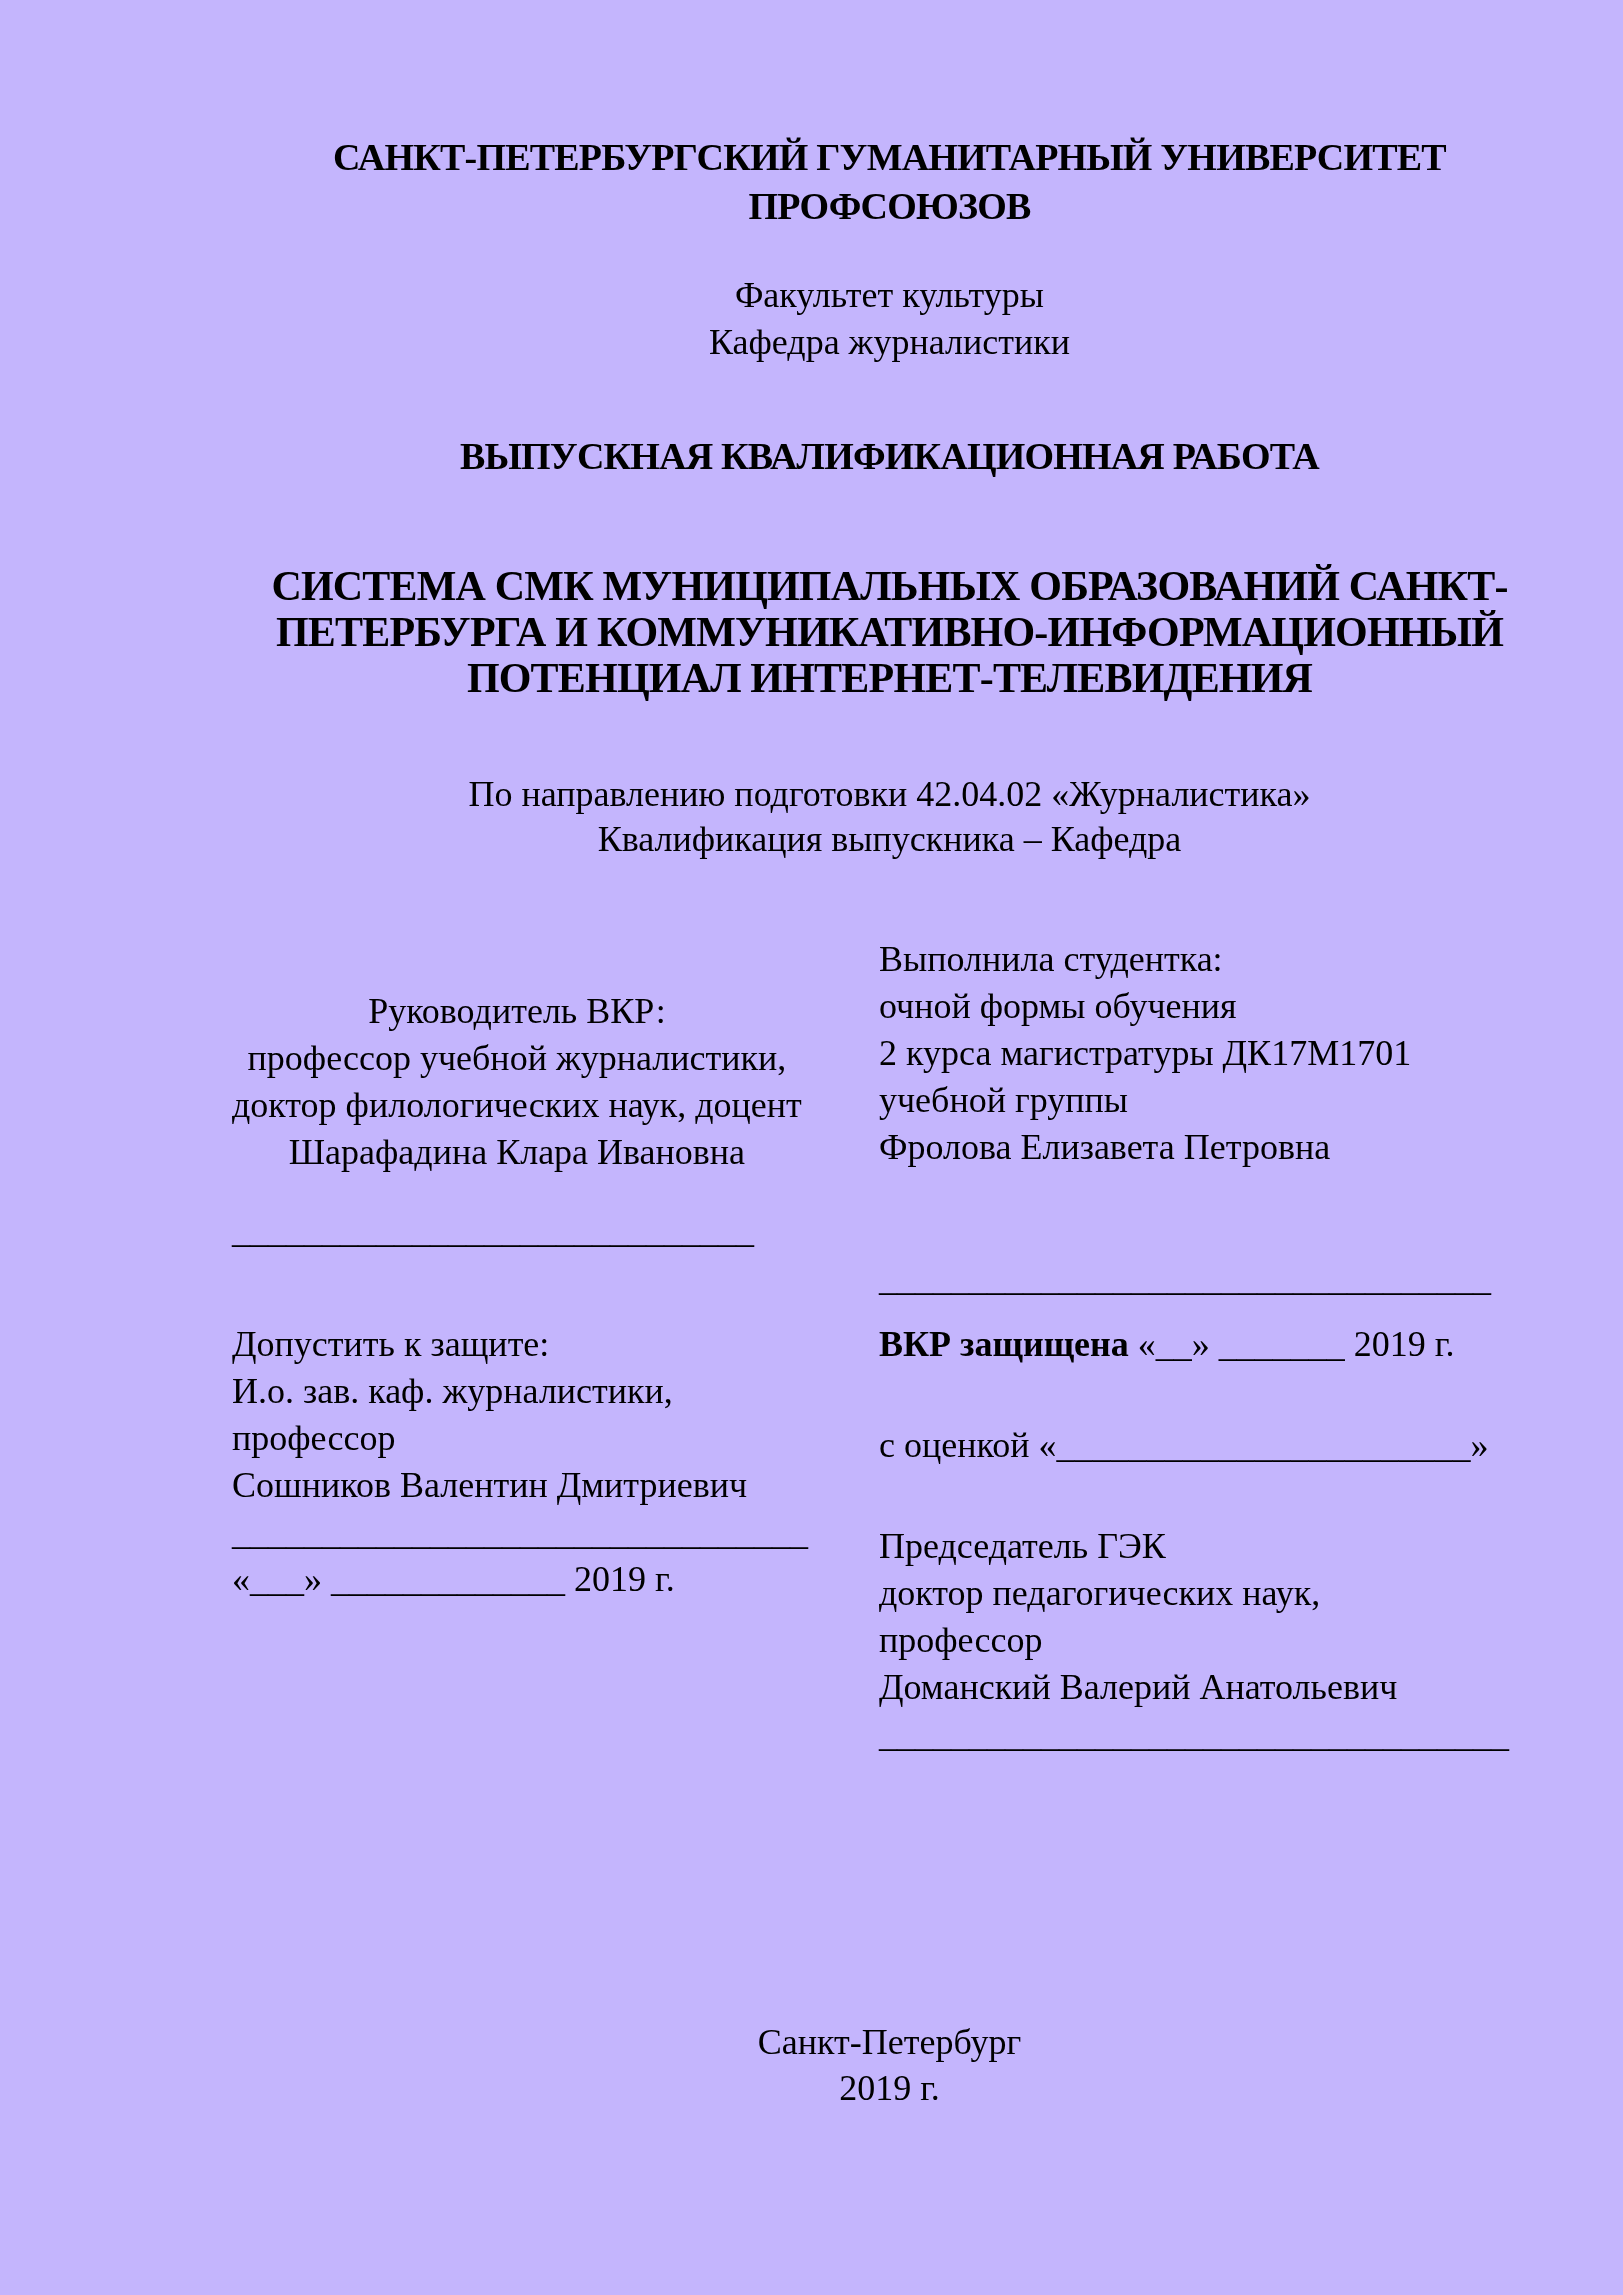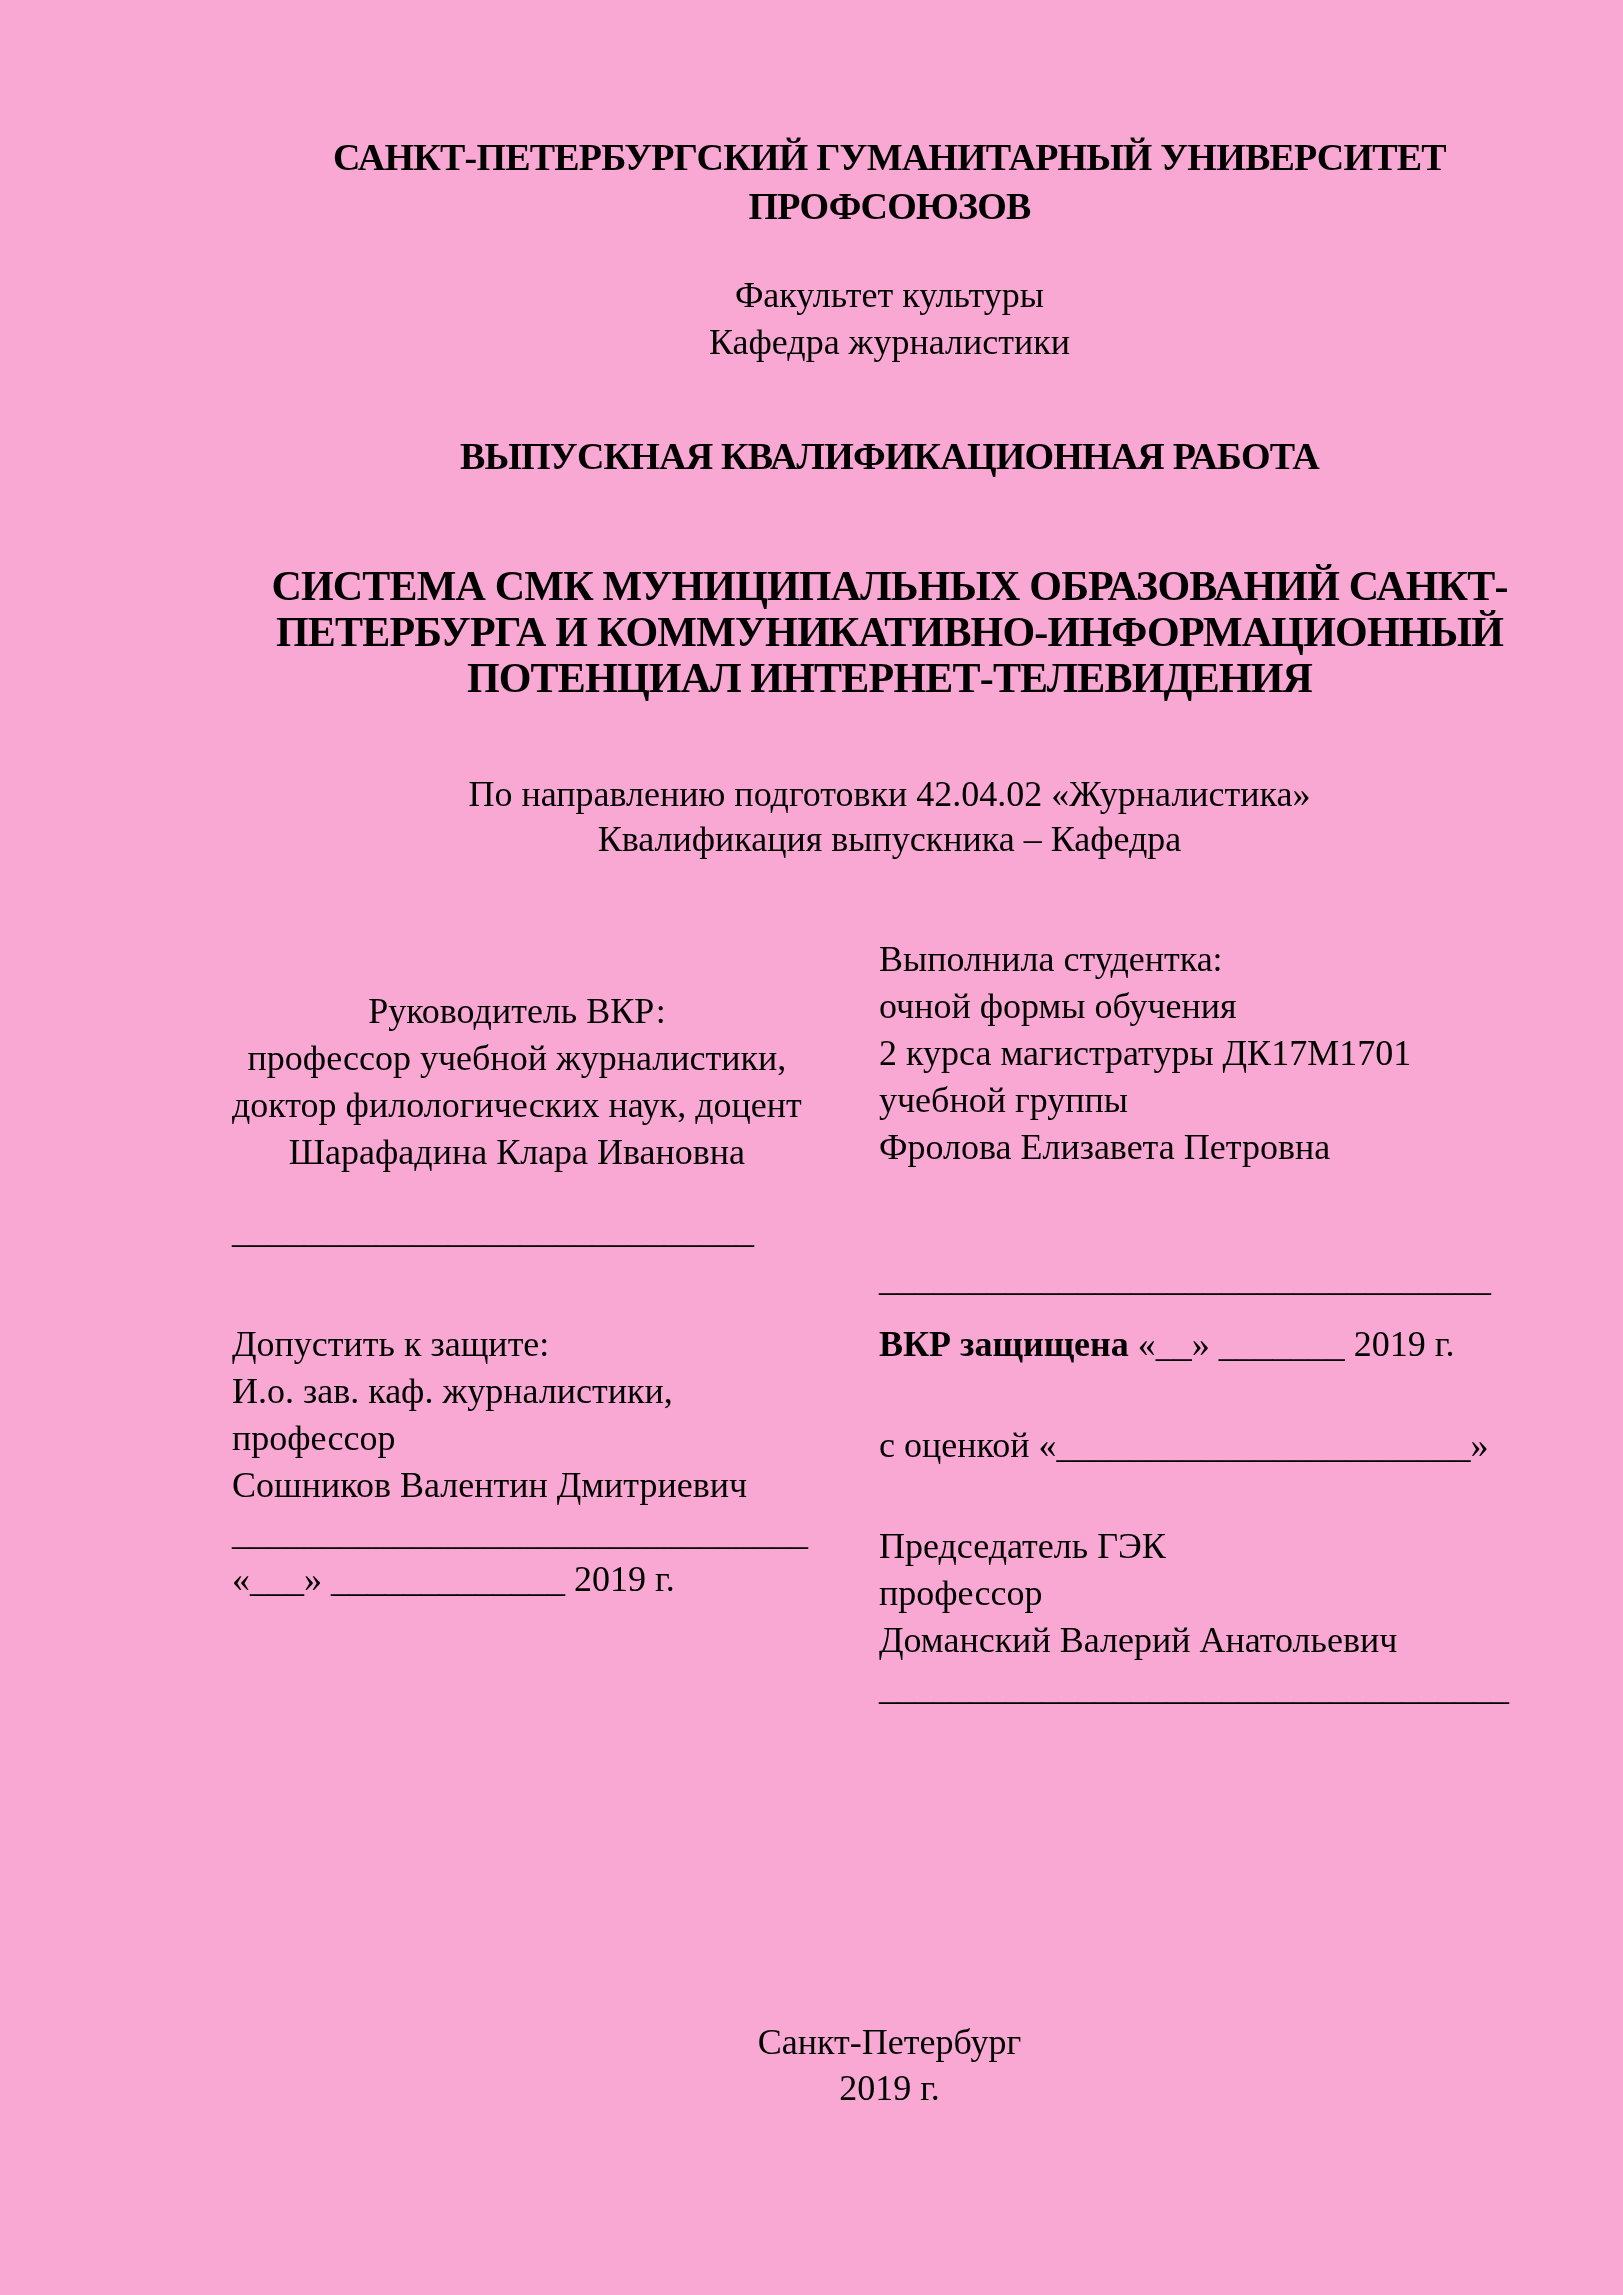--- a/index.html
+++ b/index.html
@@ -4,21 +4,21 @@
 <style>
   html, body {
     margin: 0;
     padding: 0;
     background: #ffffff;
   }
   .page {
     position: relative;
     width: 1623px;
     height: 2295px;
-    background: #f9a8d4;
+    background: #c4b5fd;
     color: #000000;
     font-family: "Liberation Serif", "DejaVu Serif", serif;
     overflow: hidden;
   }
   .abs { position: absolute; }
   .centered {
     left: 232px;
     width: 1315px;
     text-align: center;
   }
@@ -128,20 +128,21 @@
     <div>профессор</div>
     <div>Сошников Валентин Дмитриевич</div>
     <div>________________________________</div>
     <div>«___» _____________ 2019 г.</div>
   </div>
 
   <div class="abs colblock rightcol defense">
     <div><span class="b">ВКР защищена</span><span> «__» _______ 2019 г.</span></div>
     <div class="gap-row">с оценкой «_______________________»</div>
     <div class="gap-row">Председатель ГЭК</div>
+    <div>доктор педагогических наук,</div>
     <div>профессор</div>
     <div>Доманский Валерий Анатольевич</div>
     <div>___________________________________</div>
   </div>
 
   <div class="abs centered footer">
     <div>Санкт-Петербург</div>
     <div>2019 г.</div>
   </div>
 

